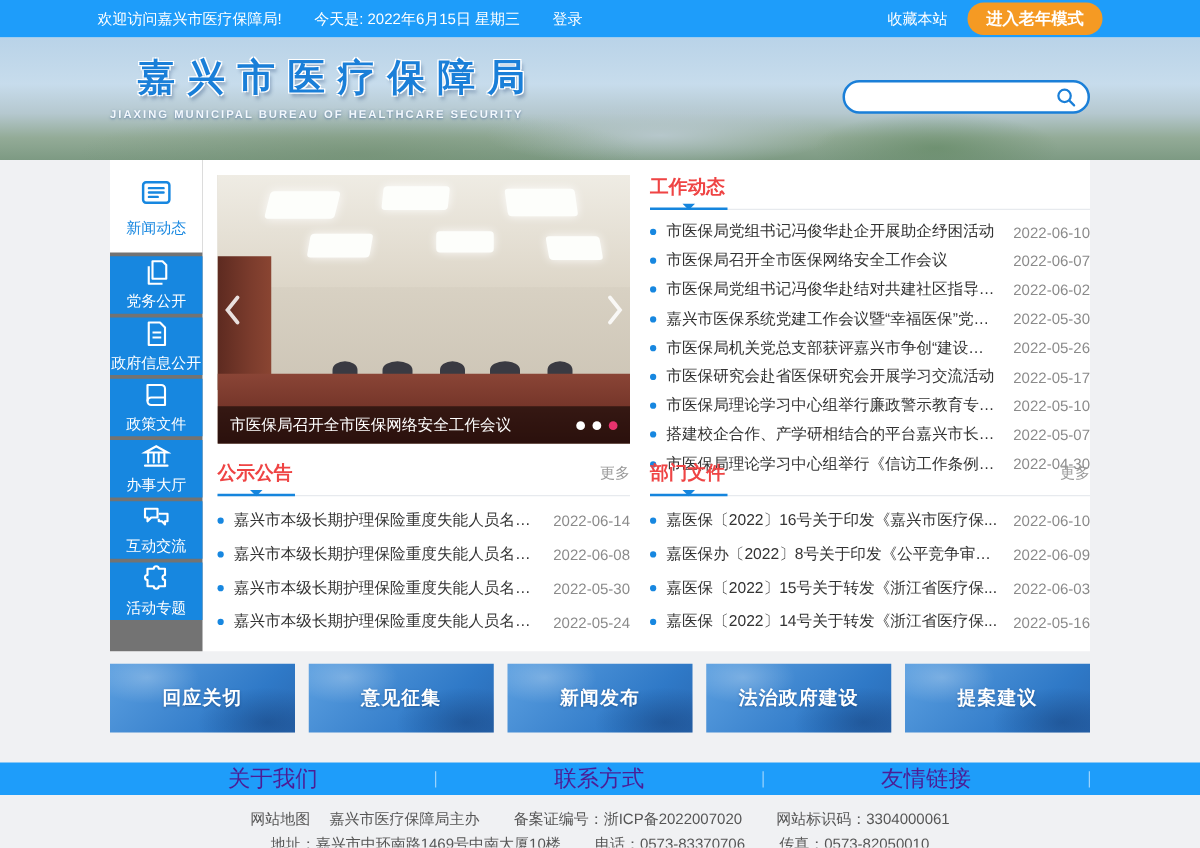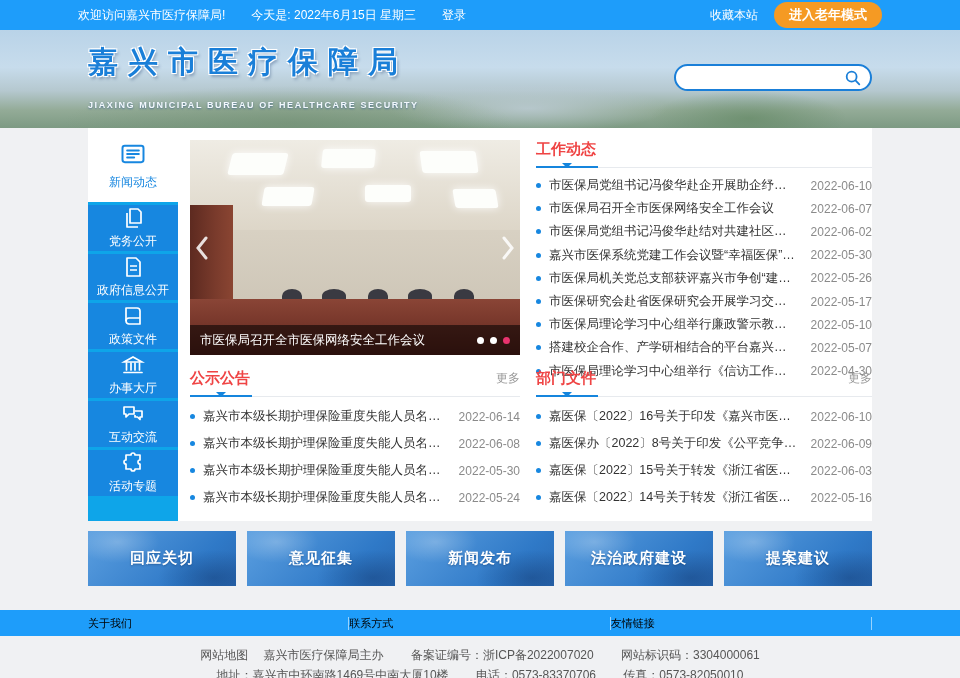--- a/index.html
+++ b/index.html
@@ -17,33 +17,33 @@
 
   
   .header { position:relative; height:98px;
     background:
       radial-gradient(140px 40px at 78% 90%, rgba(90,130,90,.55), transparent 70%),
       radial-gradient(300px 50px at 30% 95%, rgba(110,140,110,.5), transparent 75%),
       radial-gradient(200px 35px at 55% 80%, rgba(190,205,215,.8), transparent 70%),
       linear-gradient(180deg,#b9d3e8 0%,#c7dcec 38%,#b5c8cf 62%,#93ab97 82%,#7d9a83 100%); }
   .logo { position:absolute; left:88px; top:12px; }
   .logo-title { font-size:30px; font-weight:bold; letter-spacing:10px; color:#1a7fd8;
-    text-shadow:-1px -1px 0 #fff,1px -1px 0 #fff,-1px 1px 0 #fff,1px 1px 0 #fff,2px 3px 3px rgba(30,60,110,.35); }
-  .logo-sub { margin-top:17px; font-size:9px; letter-spacing:1.6px; color:#f2f8fd;
+    text-shadow:-1px -1px 0 #fff,1px -1px 0 #fff,-1px 1px 0 #fff,1px 1px 0 #fff,2px 3px 3px rgba(30,60,110,.35);margin-left:22px; }
+  .logo-sub { margin-top:3px; font-size:9px; letter-spacing:1.6px; color:#f2f8fd;
     font-weight:bold; text-shadow:0 1px 2px rgba(40,80,140,.6); }
   .search { position:absolute; right:88px; top:34px; width:198px; height:27px;
     background:#fff; border:2px solid #1a7fd8; border-radius:15px;
     display:flex; align-items:center; padding:0 8px 0 12px; }
   .search input { flex:1; border:none; outline:none; font-size:12px; background:transparent; }
   .search .mag { width:18px; height:18px; cursor:pointer; display:flex; }
 
   
   .wrap { width:784px; margin:0 auto; }
   .main { display:flex; background:#fff; }
-  .sidebar { width:90px; background:#0ea5e9; flex-shrink:0; }
+  .sidebar { width:74px; background:#737373; flex-shrink:0; }
   .side-item { height:46px; margin-bottom:3px; background:#1787e0; color:#fff;
     display:flex; flex-direction:column; align-items:center; justify-content:center;
     gap:3px; cursor:pointer; }
   .side-item.active { height:74px; background:#fff; color:#1787e0; gap:6px; }
   .side-item svg { width:24px; height:24px; }
   .side-item.active svg { width:28px; height:28px; }
   .side-label { font-size:12px; white-space:nowrap; }
 
   .content { flex:1; padding:12px 0 10px 12px; display:grid;
     grid-template-columns:330px 1fr; grid-template-rows:215px auto; gap:14px 16px; }
@@ -98,21 +98,21 @@
     cursor:pointer; text-shadow:0 1px 2px rgba(0,40,90,.4);
     background:
       radial-gradient(60px 30px at 20% 20%, rgba(255,255,255,.25), transparent 70%),
       radial-gradient(80px 40px at 85% 85%, rgba(10,40,90,.35), transparent 70%),
       linear-gradient(135deg,#5b9fe0,#2f79c7 70%,#2a6ab4); }
 
   
   .fnav { margin-top:24px; height:26px; background:#1e9dfa; display:flex;
     align-items:center; }
   .fnav-inner { width:784px; margin:0 auto; display:flex; align-items:center; }
-  .fnav a { flex:1; text-align:left; color:#000000; font-size:11px;
+  .fnav a { flex:1; text-align:center; color:#4c1d95; font-size:18px;
     text-decoration:none; cursor:pointer; }
   .fnav .sep { width:1px; height:13px; background:rgba(255,255,255,.55); }
   .finfo { padding:9px 0 0; text-align:center; font-size:12px; color:#555; line-height:20px; }
   .finfo .gap { display:inline-block; width:2em; }
   .finfo .sgap { display:inline-block; width:1em; }
   .link-plain { color:#555; text-decoration:none; cursor:pointer; }
 </style>
 </head>
 <body>
 

